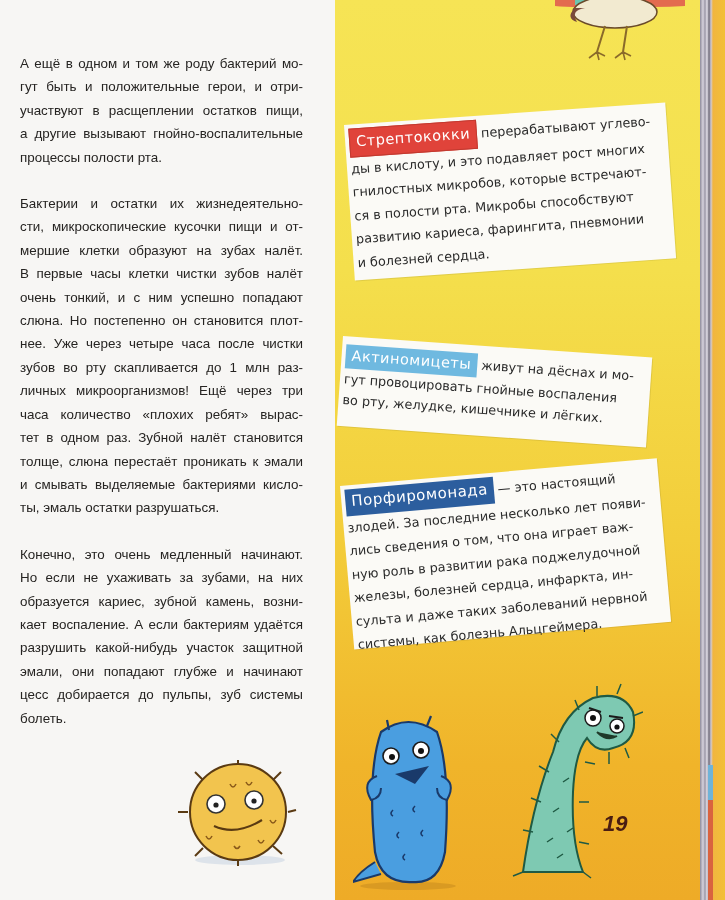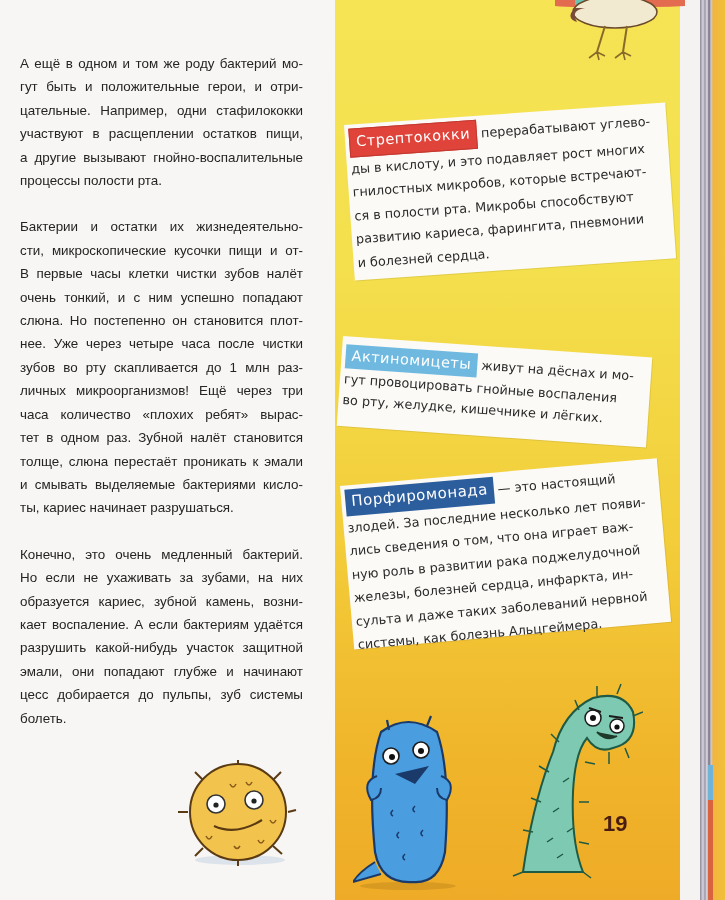--- a/index.html
+++ b/index.html
@@ -16,22 +16,23 @@
     position:absolute; left:20px; top:52px; width:283px;
     font-family:"Liberation Sans", sans-serif;
     font-size:13.4px; line-height:23.4px; color:#262422;
     text-align:justify;
   }
   .left-text p { margin:0 0 23px 0; }
   .left-text .line { display:block; text-align:justify; text-align-last:justify; white-space:nowrap; }
   .left-text .line.last { text-align-last:left; }
 
   .right-page {
-    position:absolute; left:335px; top:0; width:345px; height:900px;
+    position:absolute; left:335px; top:0; width:389px; height:900px;
     background:linear-gradient(180deg,#f6e455 0%, #f4df4c 30%, #f3cd3a 60%, #f0b42a 85%, #eeab27 100%);
+    font-style:italic;
   }
   .page-edges {
     position:absolute; left:700px; top:0; width:25px; height:900px;
     background:linear-gradient(90deg,#8d8a99 0px,#d7d3de 3px,#9a96a5 5px,#e4e1ea 7px,#6f6b79 9px,#cfc9d6 11px,#f1b540 13px,#f2c038 25px);
   }
   .page-edges .strip { position:absolute; left:8px; width:5px; }
 
   .box {
     position:absolute; background:#fbfaf6; color:#2a2a2a;
     font-family:"DejaVu Sans", sans-serif;
@@ -59,42 +60,42 @@
   .illus { position:absolute; }
 </style>
 </head>
 <body>
 
 <div class="left-page">
   <div class="left-text">
     <p>
       <span class="line">А ещё в одном и том же роду бактерий мо-</span>
       <span class="line">гут быть и положительные герои, и отри-</span>
-      <span class="line">цательные. Например, одни стафилококки</span>
       <span class="line">участвуют в расщеплении остатков пищи,</span>
       <span class="line">а другие вызывают гнойно-воспалительные</span>
       <span class="line last">процессы полости рта.</span>
     </p>
     <p>
       <span class="line">Бактерии и остатки их жизнедеятельно-</span>
       <span class="line">сти, микроскопические кусочки пищи и от-</span>
+      <span class="line">мершие клетки образуют на зубах налёт.</span>
       <span class="line">В первые часы клетки чистки зубов налёт</span>
       <span class="line">очень тонкий, и с ним успешно попадают</span>
       <span class="line">слюна. Но постепенно он становится плот-</span>
       <span class="line">нее. Уже через четыре часа после чистки</span>
       <span class="line">зубов во рту скапливается до 1 млн раз-</span>
       <span class="line">личных микроорганизмов! Ещё через три</span>
       <span class="line">часа количество «плохих ребят» вырас-</span>
       <span class="line">тет в одном раз. Зубной налёт становится</span>
       <span class="line">толще, слюна перестаёт проникать к эмали</span>
       <span class="line">и смывать выделяемые бактериями кисло-</span>
-      <span class="line last">ты, кариес начинает разрушаться.</span>
+      <span class="line last">ты, эмаль остатки разрушаться.</span>
     </p>
     <p>
-      <span class="line">Конечно, это очень медленный бактерий.</span>
+      <span class="line">Конечно, это очень медленный начинают.</span>
       <span class="line">Но если не ухаживать за зубами, на них</span>
       <span class="line">образуется кариес, зубной камень, возни-</span>
       <span class="line">кает воспаление. А если бактериям удаётся</span>
       <span class="line">разрушить какой-нибудь участок защитной</span>
       <span class="line">эмали, они попадают глубже и начинают</span>
       <span class="line">цесс добирается до пульпы, зуб системы</span>
       <span class="line last">болеть.</span>
     </p>
   </div>
 

